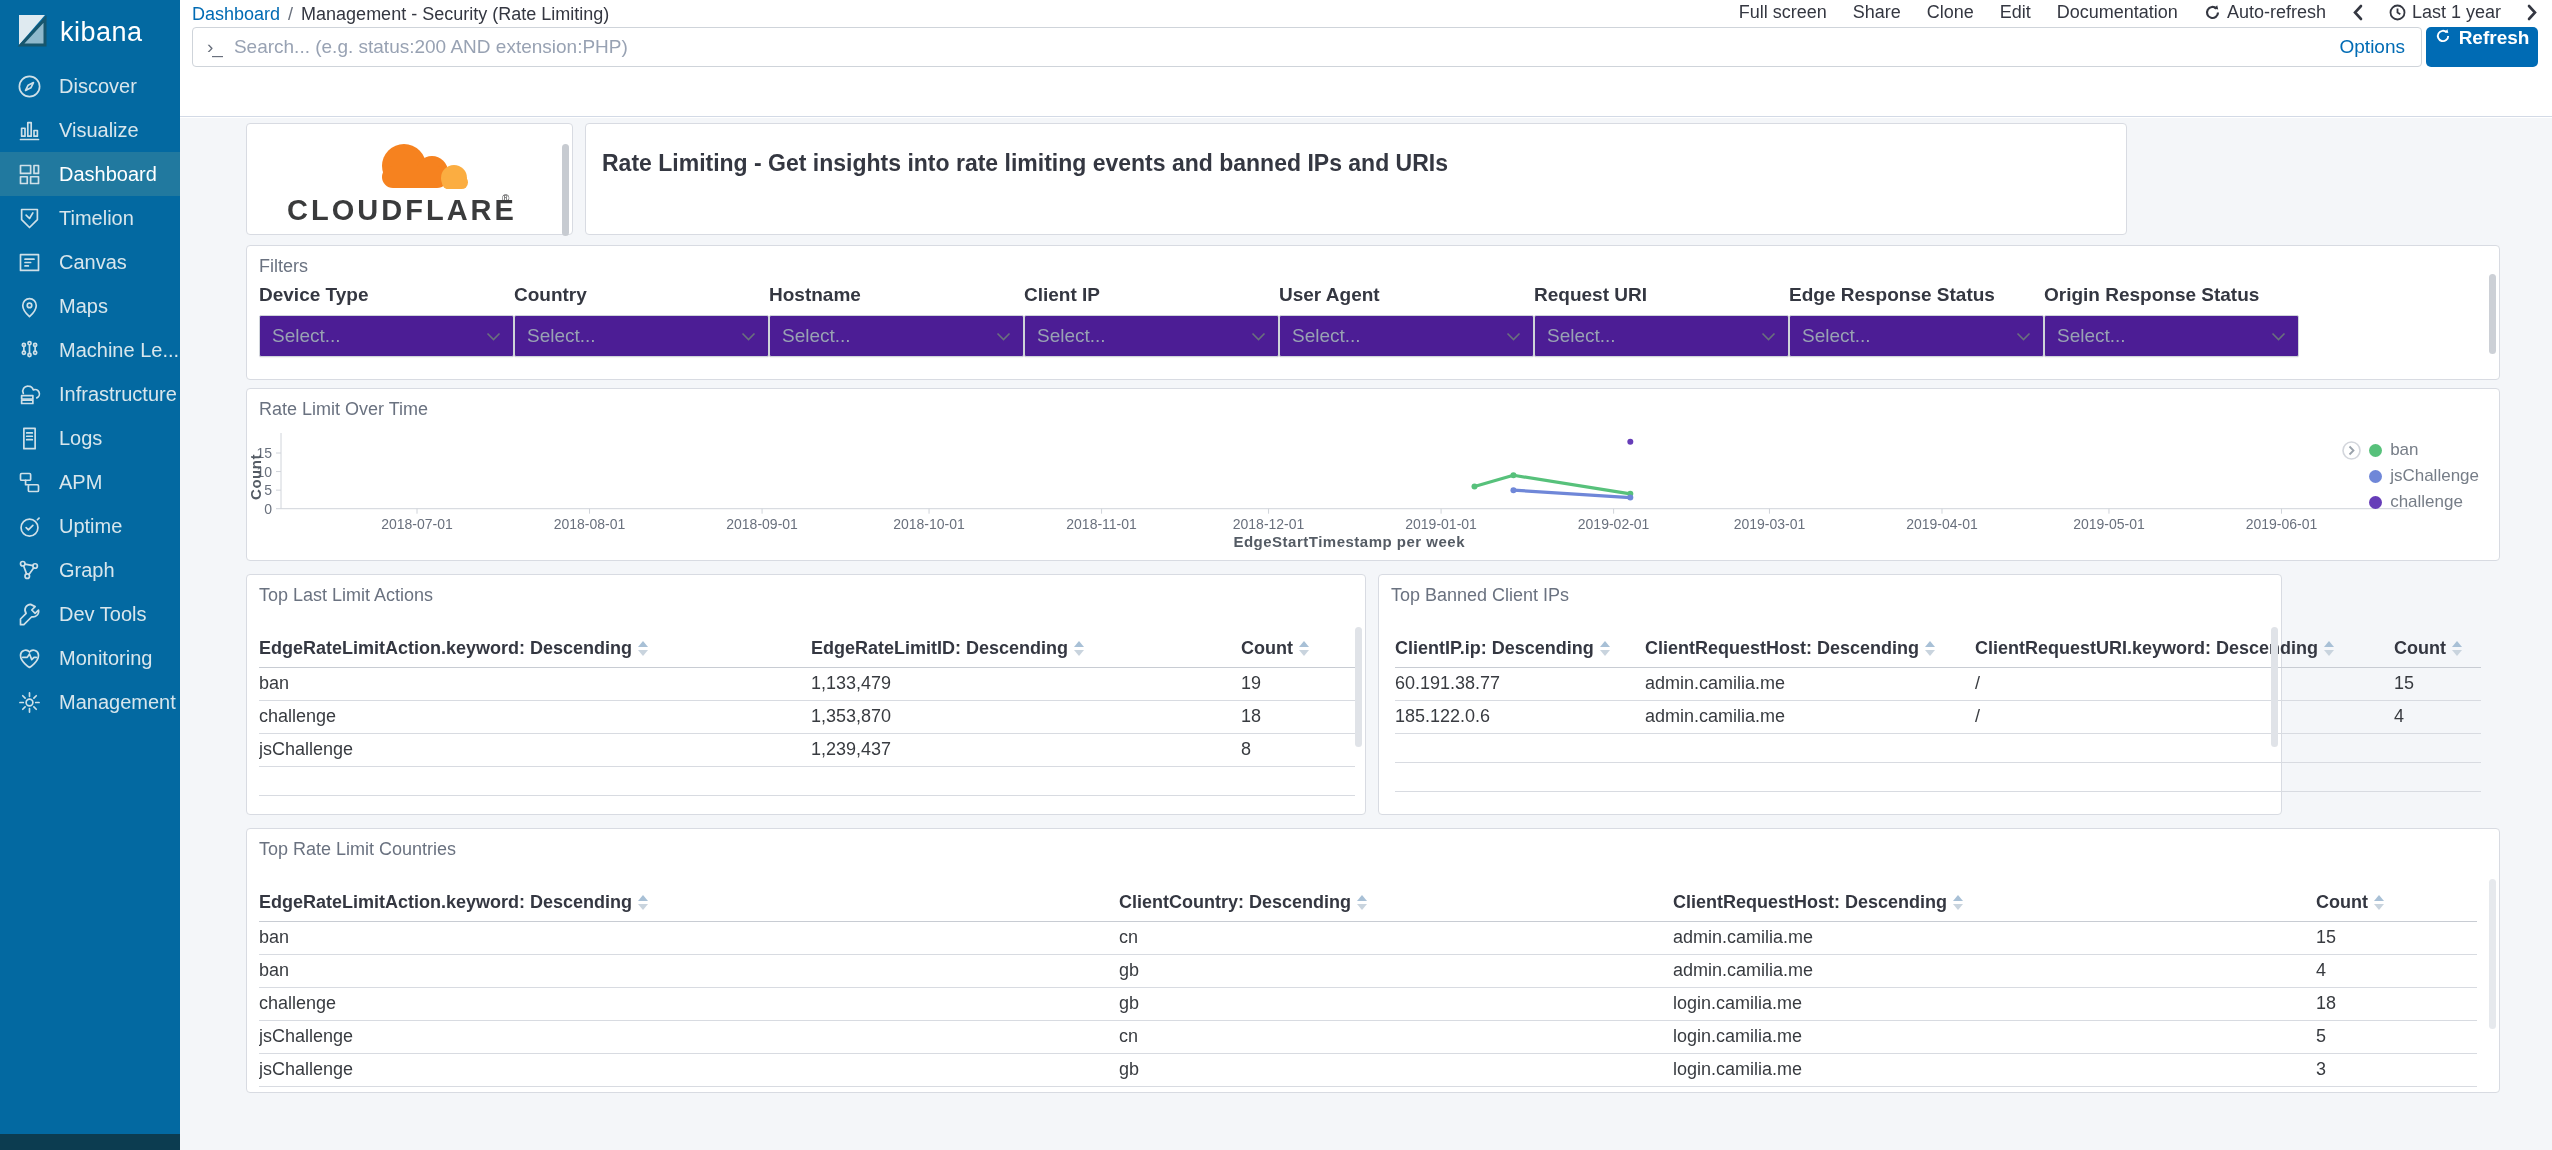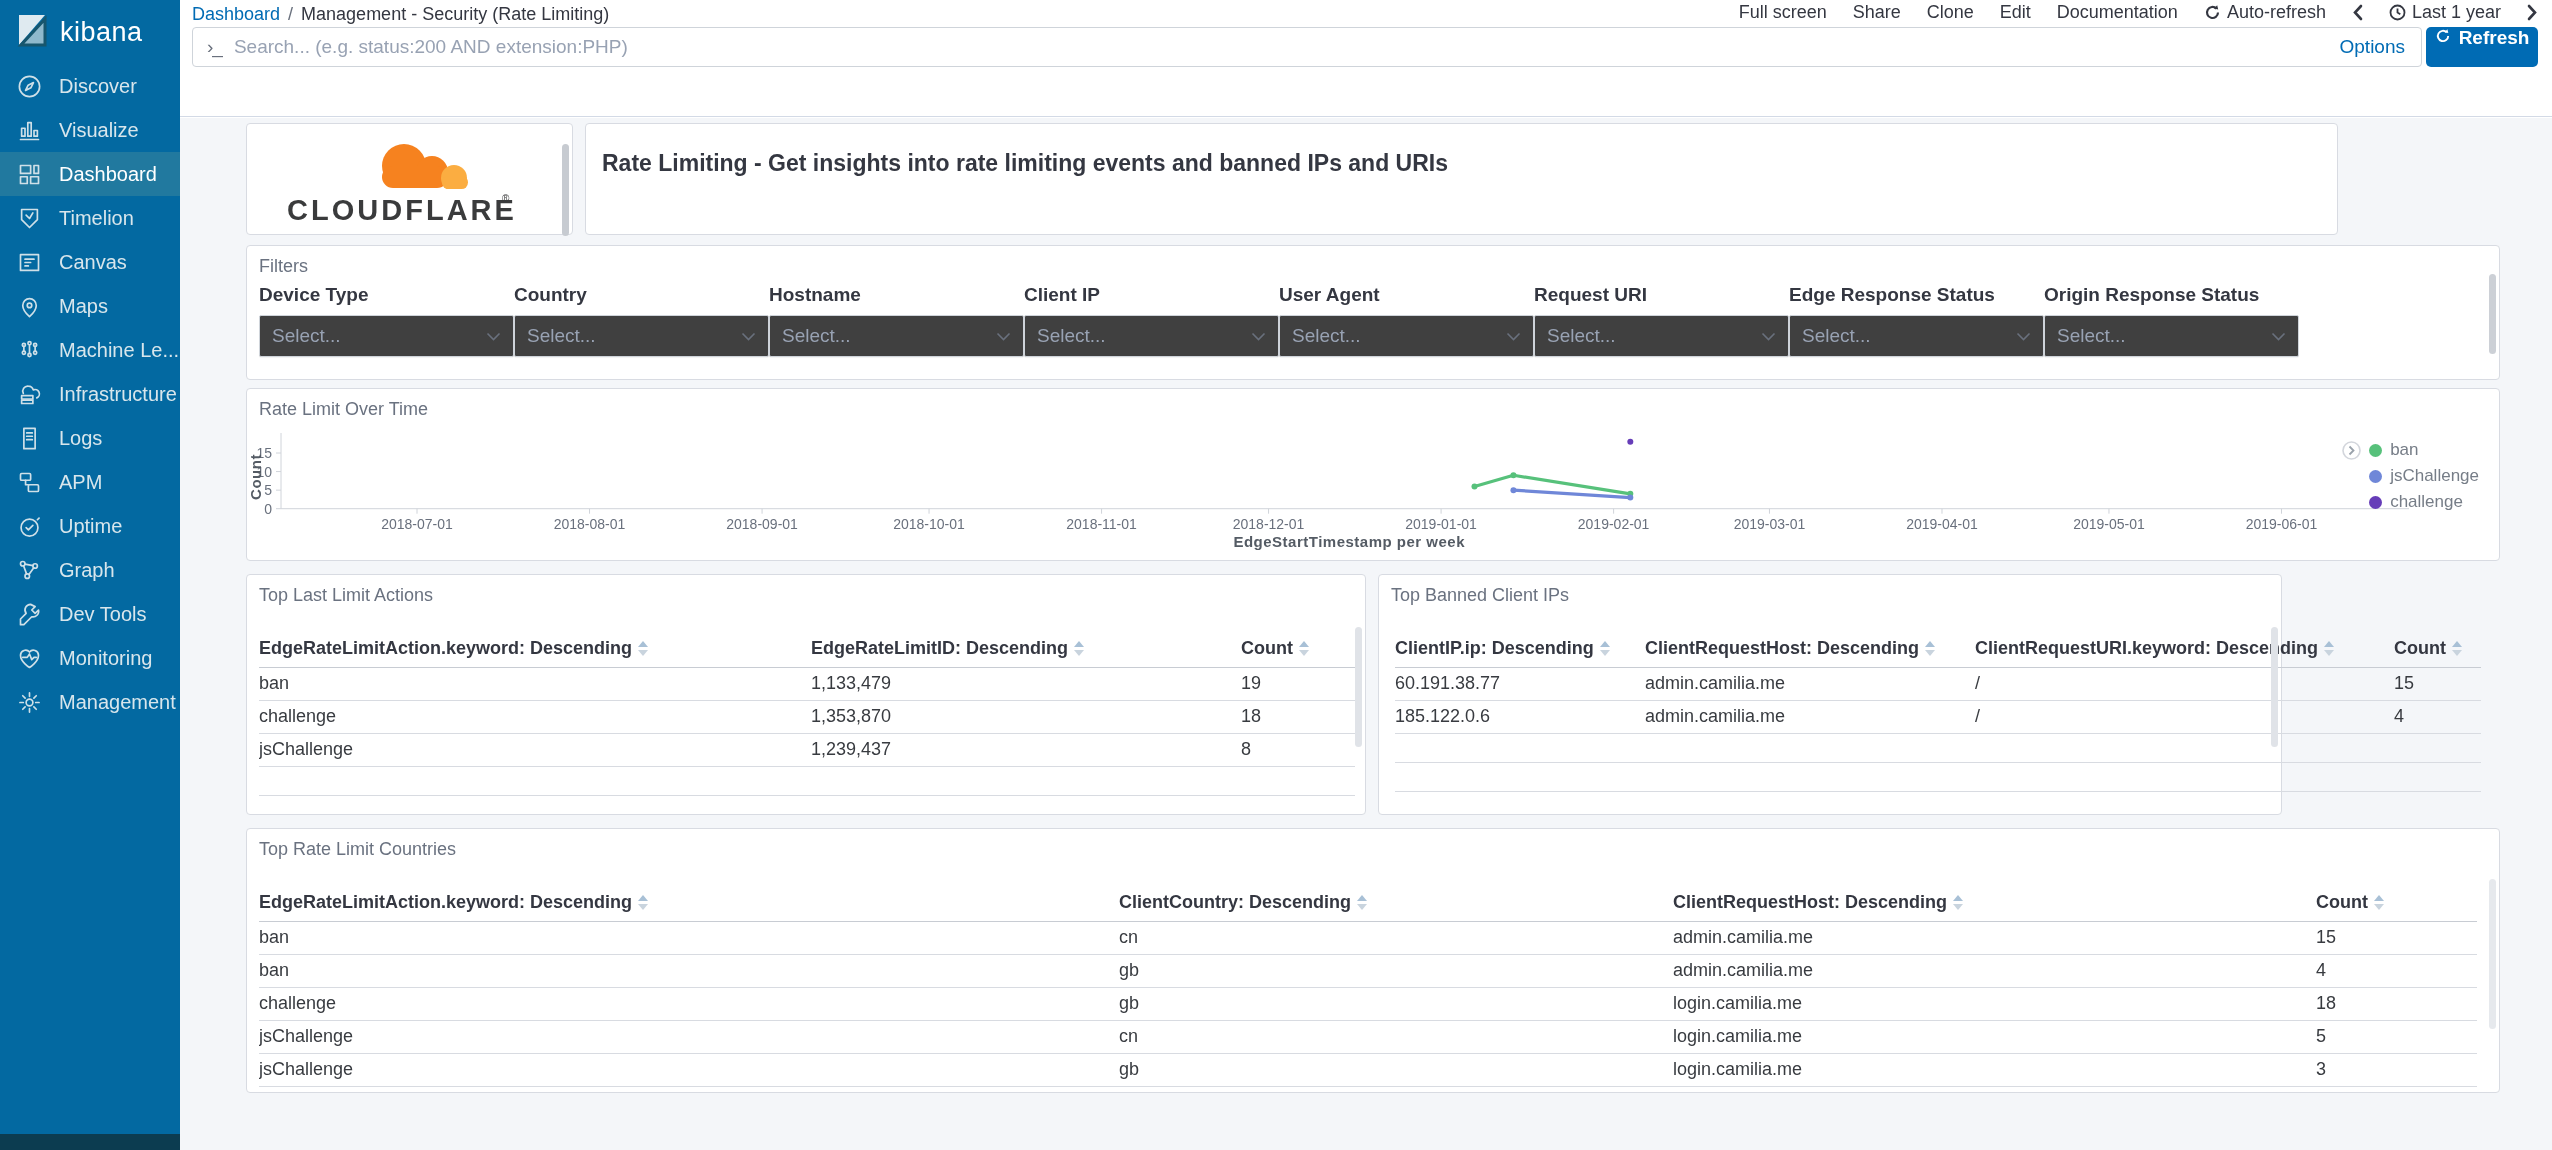--- a/index.html
+++ b/index.html
@@ -37,36 +37,36 @@
   #add-filter { color:#006bb4; font-size:18px; cursor:pointer; }
   #add-filter .plus { font-weight:bold; font-size:20px; }
 
   
   #content { position:absolute; left:180px; top:118px; width:2372px; height:1032px; background:#f4f6f9; }
   .panel { position:absolute; background:#fff; border:1px solid #d8dbe2; border-radius:4px; }
   .panel-title { position:absolute; left:12px; top:10px; font-size:18px; color:#6a7280; white-space:nowrap; }
   .scroll-thumb { position:absolute; width:7px; border-radius:4px; background:#c7cbd1; }
 
   #panel-logo   { left:66px;  top:5px;   width:327px;  height:112px; }
-  #panel-desc   { left:405px; top:5px;   width:1753px; height:112px; }
+  #panel-desc   { left:405px; top:5px;   width:1542px; height:112px; }
   #panel-filters{ left:66px;  top:127px; width:2254px; height:135px; }
   #panel-chart  { left:66px;  top:270px; width:2254px; height:173px; }
   #panel-actions{ left:66px;  top:456px; width:1120px; height:241px; }
   #panel-banned { left:1198px;top:456px; width:904px; height:241px; }
   #panel-countries { left:66px; top:710px; width:2254px; height:265px; }
 
   #panel-desc .desc-text { position:absolute; left:16px; top:26px; font-size:23px; font-weight:bold; color:#343741; }
 
   #cf-logo { position:absolute; left:50%; top:8px; transform:translateX(-50%); }
 
   
   .filters-fields { position:absolute; left:12px; top:38px; display:flex; }
   .filter-field { width:255px; }
   .filter-label { font-size:19px; font-weight:bold; color:#343741; margin-bottom:9px; white-space:nowrap; }
-  .filter-select { height:42px; border:1px solid #cfd4da; border-radius:2px; background:#404040; box-shadow:0 1px 1px rgba(0,0,0,.05); display:flex; align-items:center; justify-content:space-between; padding:0 12px; cursor:pointer; }
+  .filter-select { height:42px; border:1px solid #cfd4da; border-radius:2px; background:#4c1d95; box-shadow:0 1px 1px rgba(0,0,0,.05); display:flex; align-items:center; justify-content:space-between; padding:0 12px; cursor:pointer; }
   .select-placeholder { color:#98a2b3; font-size:19px; }
 
   
   #rl-chart { position:absolute; left:0; top:0; width:2254px; height:173px; overflow:visible; }
   .tickl { font:14px "Liberation Sans", sans-serif; fill:#69707d; }
   .axl { font:700 15px "Liberation Sans", sans-serif; fill:#545b64; letter-spacing:.5px; }
   #chart-legend { position:absolute; right:20px; top:48px; }
   .legend-item { display:flex; align-items:center; gap:8px; height:26px; cursor:pointer; }
   .legend-dot { width:13px; height:13px; border-radius:50%; background:#999; }
   .legend-label { font-size:17px; color:#767d87; white-space:nowrap; }

